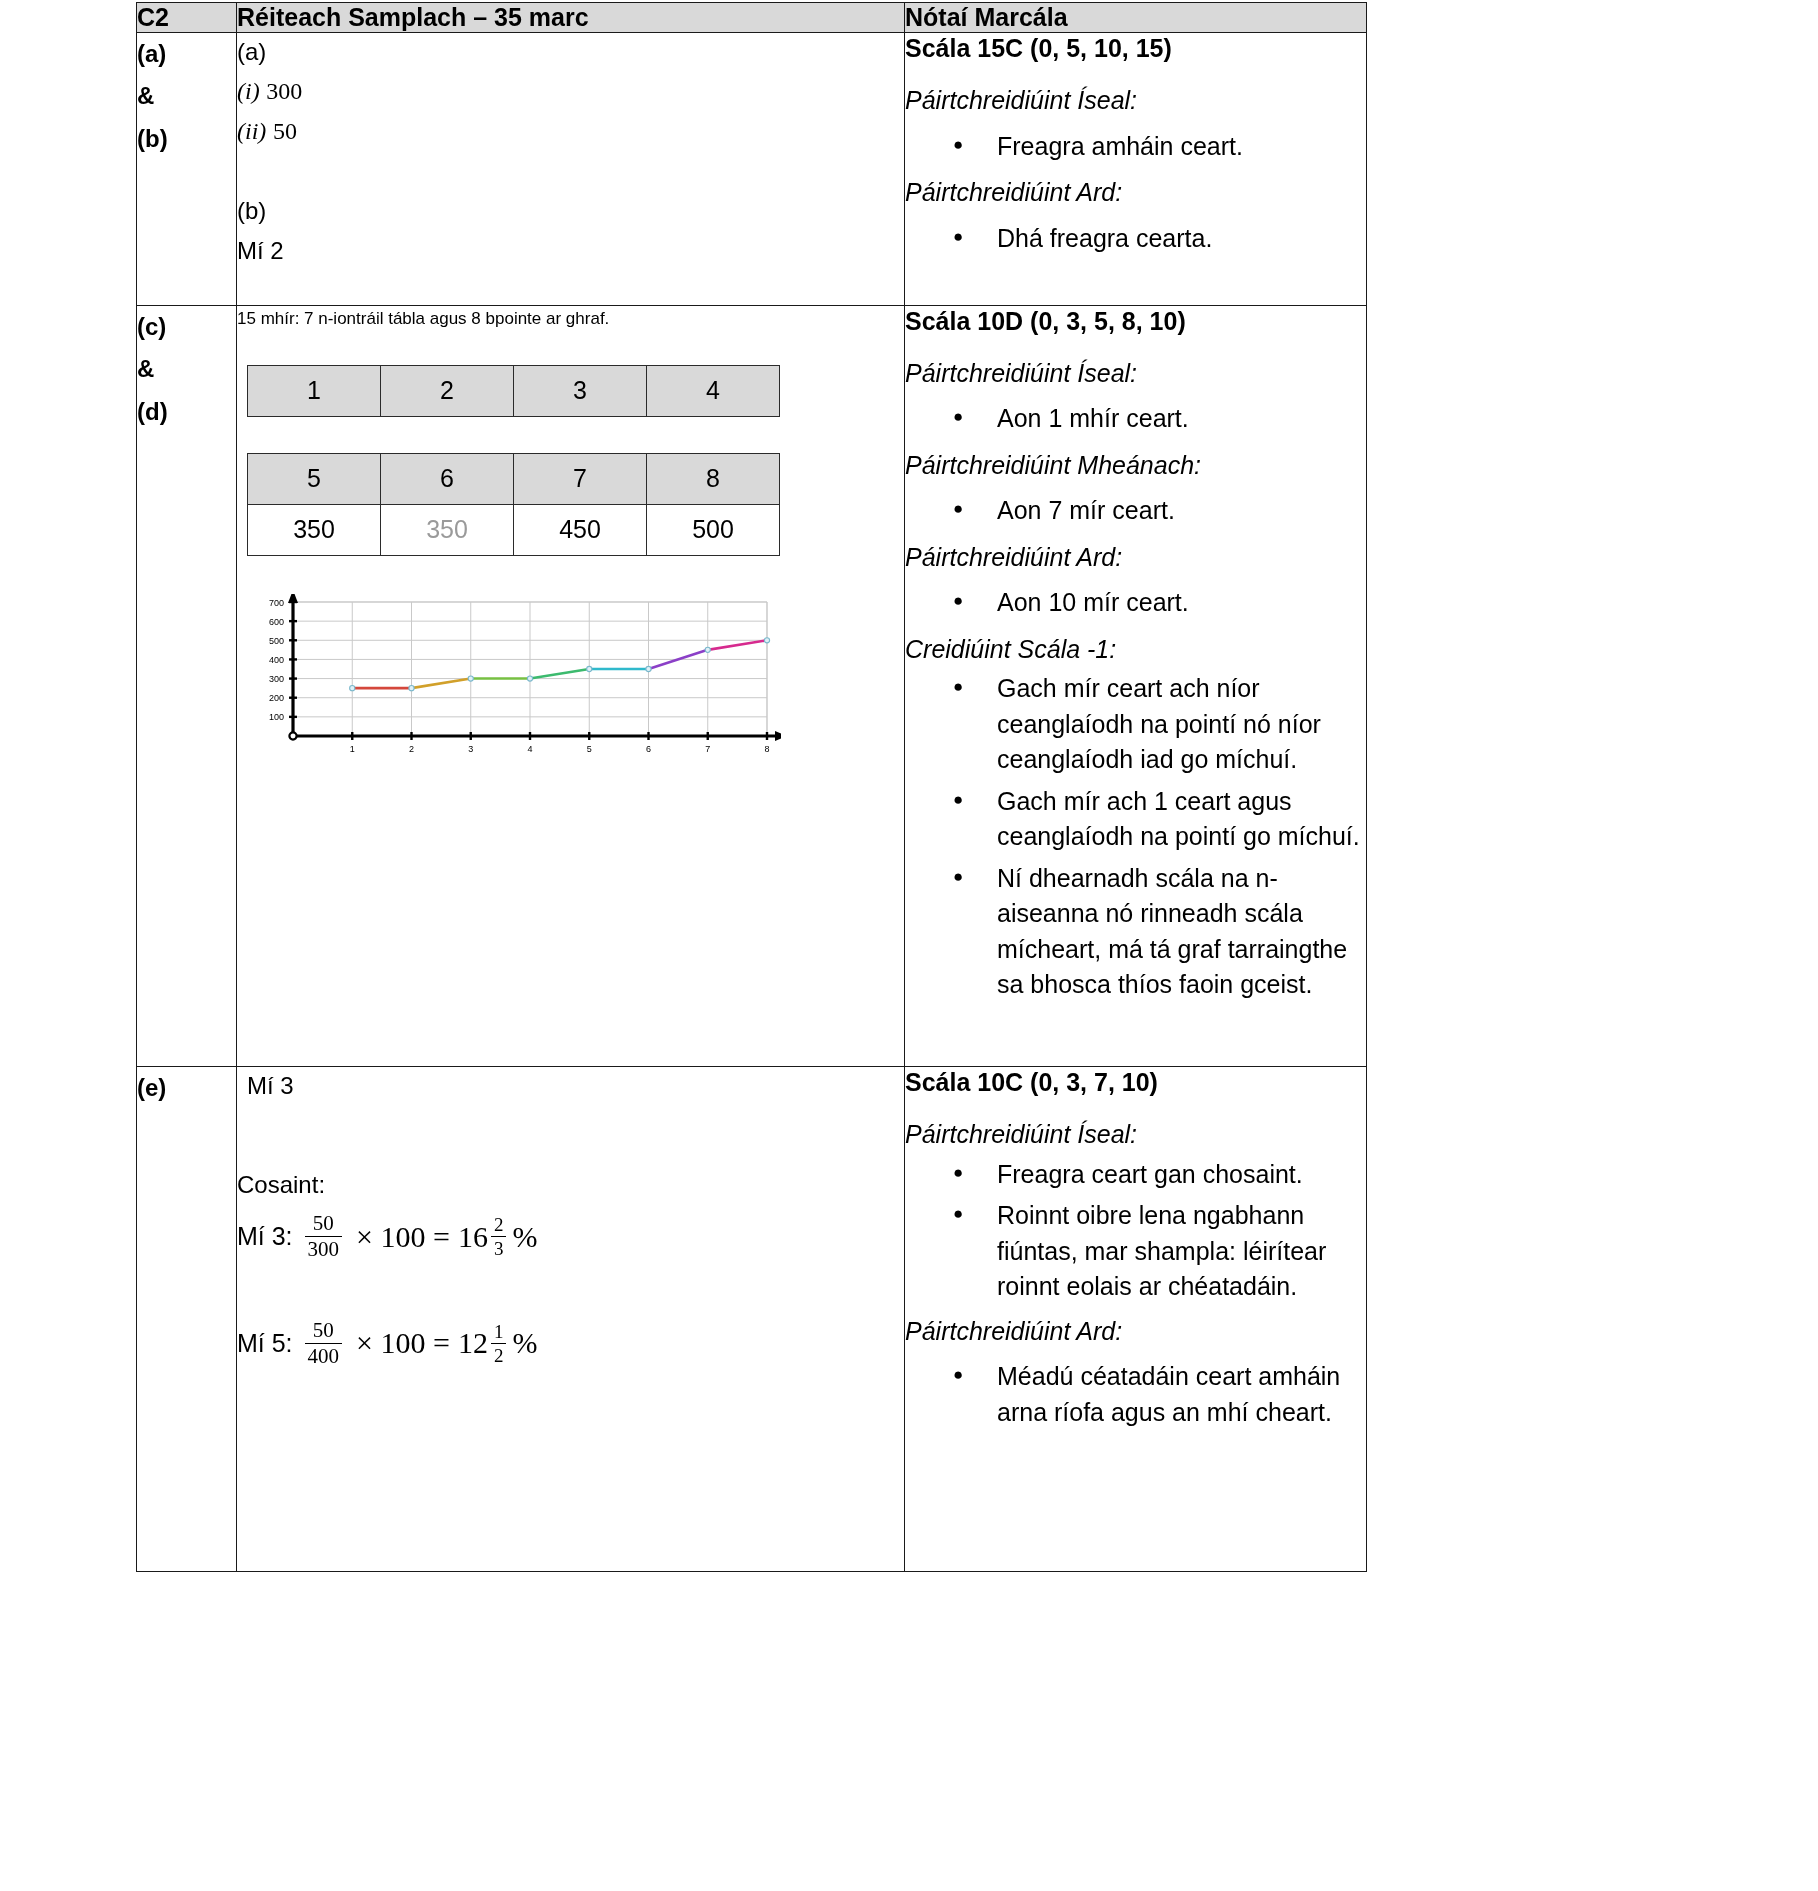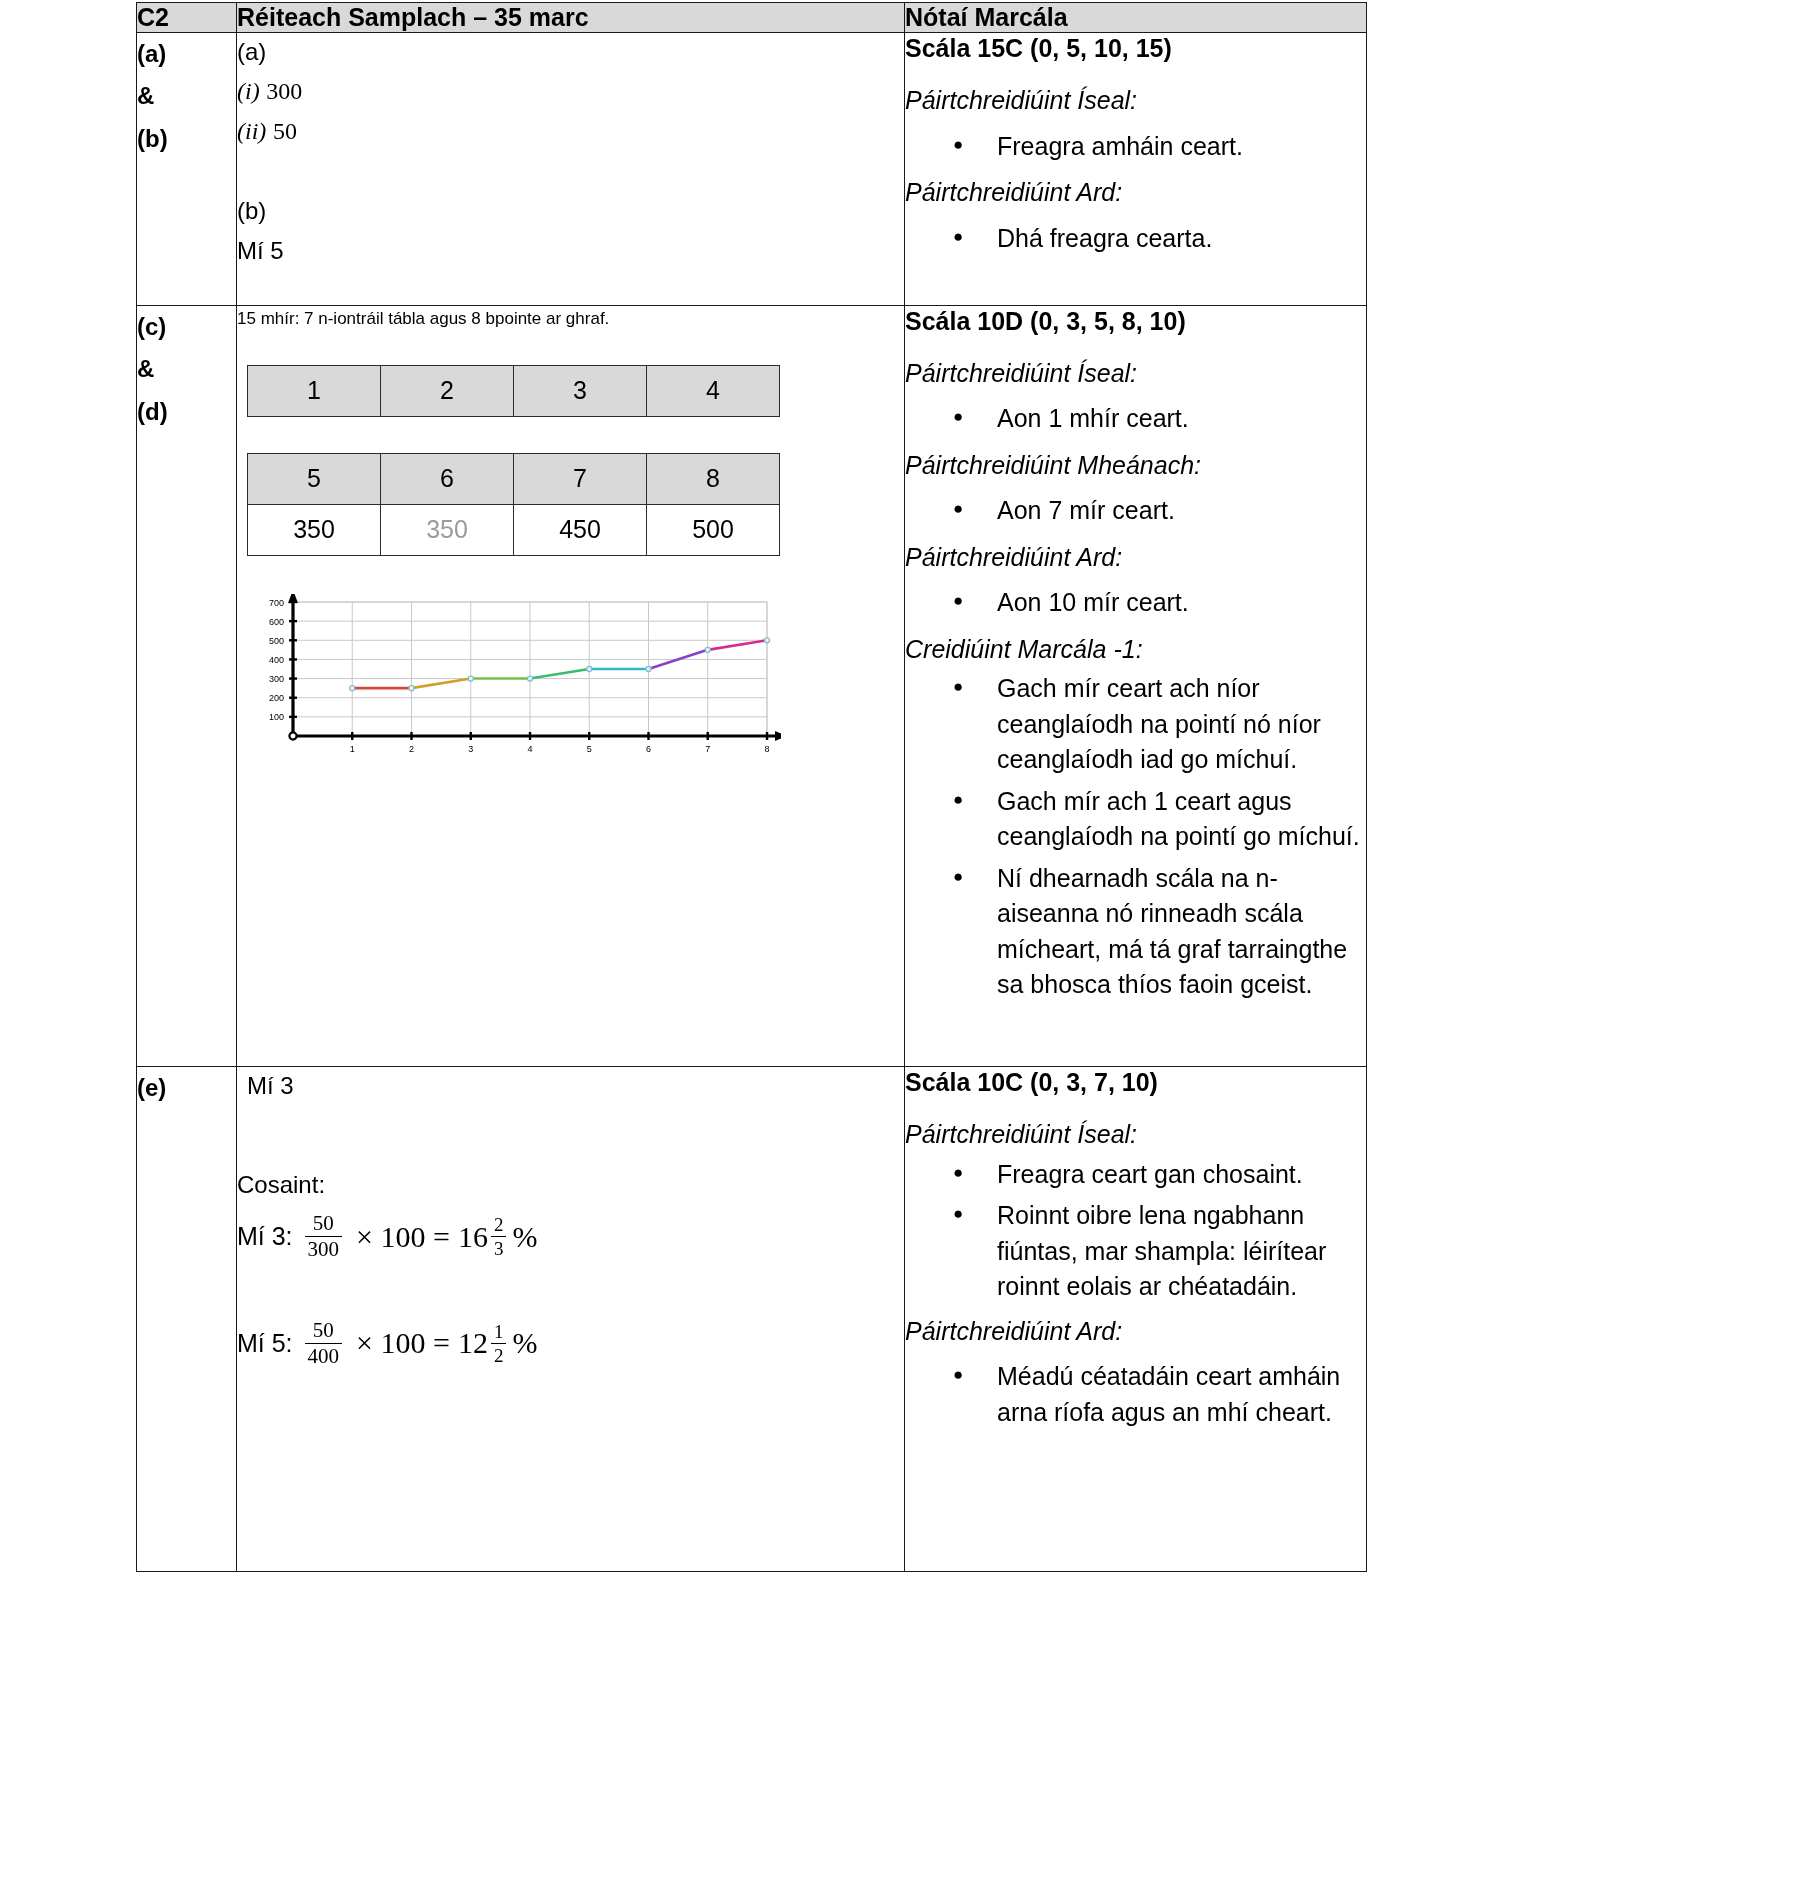--- a/index.html
+++ b/index.html
@@ -207,21 +207,21 @@
           <div class="sol-line">
             <span class="italic-i">(i)</span>
             <span class="serif-num">300</span>
           </div>
           <div class="sol-line">
             <span class="italic-i">(ii)</span>
             <span class="serif-num">50</span>
           </div>
           <div class="sol-gap"></div>
           <div class="sol-line">(b)</div>
-          <div class="sol-line">Mí 5</div>
+          <div class="sol-line">Mí 2</div>
           <div style="height:34px"></div>
         </td>
 
         <td class="notes-cell">
           <div class="scale-title">Scála 15C (0, 5, 10, 15)</div>
 
           <div class="credit-head first">Páirtchreidiúint Íseal:</div>
           <ul class="bullets">
             <li>Freagra amháin ceart.</li>
           </ul>
@@ -373,21 +373,21 @@
           <div class="credit-head">Páirtchreidiúint Mheánach:</div>
           <ul class="bullets">
             <li>Aon 7 mír ceart.</li>
           </ul>
 
           <div class="credit-head">Páirtchreidiúint Ard:</div>
           <ul class="bullets">
             <li>Aon 10 mír ceart.</li>
           </ul>
 
-          <div class="credit-head">Creidiúint Marcála -1:</div>
+          <div class="credit-head">Creidiúint Scála -1:</div>
           <ul class="bullets tight">
             <li>Gach mír ceart ach níor ceanglaíodh na pointí nó níor ceanglaíodh iad go míchuí.</li>
             <li>Gach mír ach 1 ceart agus ceanglaíodh na pointí go míchuí.</li>
             <li>Ní dhearnadh scála na n-aiseanna nó rinneadh scála mícheart, má tá graf tarraingthe sa bhosca thíos faoin gceist.</li>
           </ul>
         </td>
       </tr>
 
       <tr>
         <td class="q-cell">

